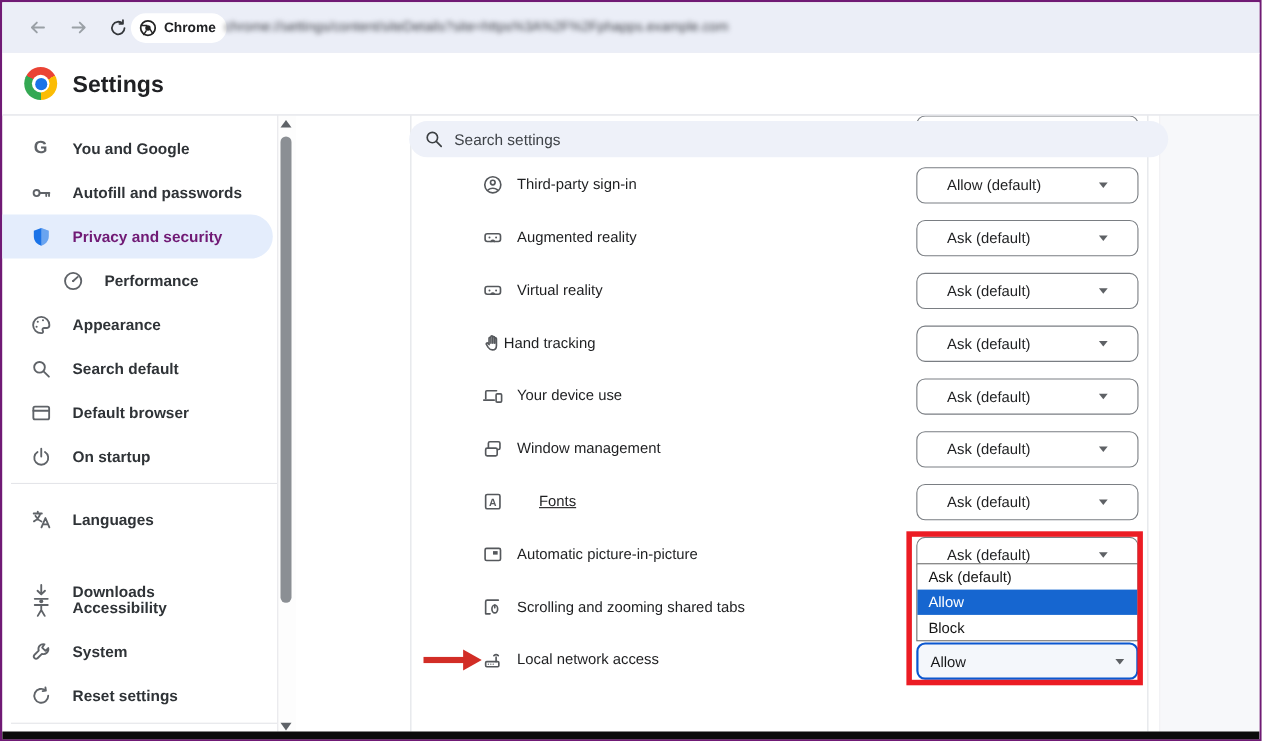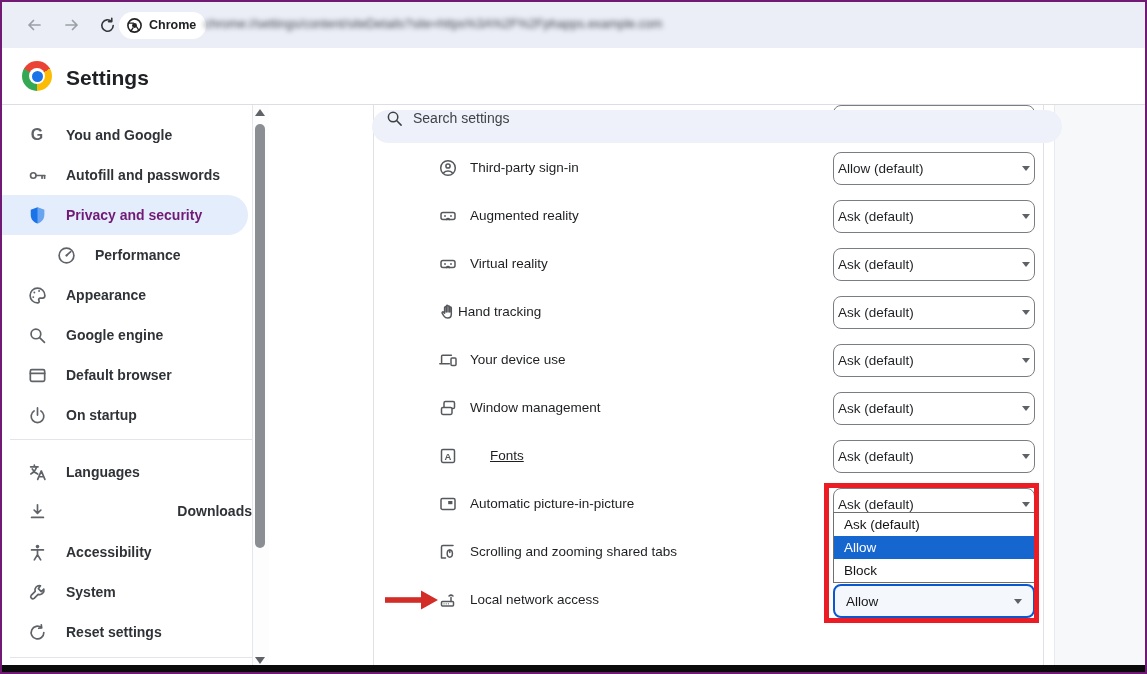--- a/index.html
+++ b/index.html
@@ -13,21 +13,21 @@
   .pill-label{font-size:12.5px;font-weight:bold;color:#202124;margin-left:6px;}
   #addr{font-size:12.5px;color:#43454c;filter:blur(2.4px);white-space:nowrap;}
   
   #header{left:0;top:46px;width:1143px;height:56px;background:#fff;border-bottom:1px solid #dcdee4;z-index:6;}
   #chrome-logo{width:30px;height:30px;border-radius:50%;
      background:conic-gradient(#ea4335 0 60deg,#fbbc05 60deg 180deg,#34a853 180deg 300deg,#ea4335 300deg 360deg);}
   #chrome-logo .ring{position:absolute;left:7px;top:7px;width:16px;height:16px;border-radius:50%;background:#fff;}
   #chrome-logo .core{position:absolute;left:9.5px;top:9.5px;width:11px;height:11px;border-radius:50%;background:#1a73e8;}
   #page-title{font-size:21px;font-weight:600;color:#202124;}
   #searchbar{left:370px;top:62px;width:690px;height:33px;background:#eef1f9;border-radius:17px;
-     display:flex;padding-left:14px;box-sizing:border-box;}
+     display:flex;align-items:center;padding-left:14px;box-sizing:border-box;}
   #searchbar span.txt{font-size:14px;color:#3f4348;margin-left:10px;}
   
   .side-item{left:0;width:250px;height:40px;display:flex;align-items:center;cursor:pointer;}
   .side-item .ic{width:20px;height:20px;margin-left:25px;display:flex;align-items:center;justify-content:center;color:#5f6368;}
   .side-item .lbl{margin-left:19px;font-size:14px;font-weight:600;color:#2f3337;}
   .side-item.selected{background:#e4edfc;border-radius:0 20px 20px 0;width:246px;}
   .side-item.selected .lbl{color:#701a75;}
   .divider{left:8px;width:242px;height:1px;background:#e4e5e9;}
   
   #sb-track{left:250px;top:102px;width:16px;height:561px;background:#fdfdfd;border-left:1px solid #e6e7ea;}
@@ -35,21 +35,21 @@
   .sb-arrow-up{width:0;height:0;border-left:5px solid transparent;border-right:5px solid transparent;border-bottom:7px solid #5f6368;}
   .sb-arrow-dn{width:0;height:0;border-left:5px solid transparent;border-right:5px solid transparent;border-top:7px solid #5f6368;}
   
   .vline{width:1px;background:#dfe1e5;}
   #right-panel{left:1053px;top:102px;width:90px;height:561px;background:#f7f8fa;}
   .row-label{font-size:13.5px;color:#1e1f21;line-height:18px;white-space:nowrap;}
   .row-icon{width:20px;height:20px;color:#55585c;}
   .cicon{stroke:#55585c;fill:none;stroke-width:1.5;stroke-linecap:round;stroke-linejoin:round;}
   .sicon{stroke:#5f6368;fill:none;stroke-width:1.6;stroke-linecap:round;stroke-linejoin:round;}
   .select{left:831px;width:202px;height:33px;background:#fff;border:1px solid #7a7e83;border-radius:8px;
-     box-sizing:border-box;display:flex;align-items:center;justify-content:space-between;padding:0 4px;cursor:pointer;}
+     box-sizing:border-box;display:flex;align-items:center;justify-content:space-between;padding:0 27px;cursor:pointer;}
   .select .val{font-size:13.5px;color:#1f2022;}
   .caret{width:0;height:0;border-left:4.5px solid transparent;border-right:4.5px solid transparent;border-top:5.5px solid #5e6165;}
   
   #menu{left:831px;top:510px;width:202px;background:#fff;border:1px solid #6f6f6f;z-index:20;box-sizing:border-box;}
   .menu-item{height:23px;display:flex;align-items:center;padding-left:10px;font-size:13.5px;color:#141414;cursor:pointer;}
   .menu-item.sel{background:#1666d0;color:#fff;}
   
   #focus-select{left:831px;top:582px;width:202px;height:34px;background:#f4f7fb;border:2px solid #0b57d0;border-radius:8px;
      box-sizing:border-box;display:flex;align-items:center;justify-content:space-between;padding:0 11px;z-index:15;cursor:pointer;}
   #focus-select .val{font-size:13.5px;color:#17181a;}
@@ -148,21 +148,21 @@
     </span>
     <span class="lbl">Appearance</span>
   </div>
   <div class="abs side-item" style="top:313px;">
     <span class="ic">
       <svg width="19" height="19" viewBox="0 0 18 18" class="sicon">
           <circle cx="7.5" cy="7.5" r="4.6"></circle>
           <path d="M11 11 L15.6 15.6"></path>
         </svg>
     </span>
-    <span class="lbl">Google engine</span>
+    <span class="lbl">Search default</span>
   </div>
   <div class="abs side-item" style="top:353px;">
     <span class="ic">
       <svg width="19" height="19" viewBox="0 0 18 18" class="sicon">
           <rect x="2.2" y="3.5" width="13.6" height="11" rx="1.4"></rect>
           <path d="M2.2 7 H15.8"></path>
         </svg>
     </span>
     <span class="lbl">Default browser</span>
   </div>
@@ -179,21 +179,21 @@
 
   <div class="abs side-item" style="top:450px;">
     <span class="ic">
       <svg width="19" height="19" viewBox="0 0 18 18" class="sicon">
           <path d="M2.5 3.6 h7 M6 2 v1.6 M8.2 3.6 c-.8 3-2.8 5.3-5.5 6.8 M4 5.6 c1.2 2.4 3 4 5.2 4.9"></path>
           <path d="M9.2 15.5 L12.6 7.5 L16 15.5 M10.4 13 h4.4"></path>
         </svg>
     </span>
     <span class="lbl">Languages</span>
   </div>
-  <div class="abs side-item" style="top:489px;justify-content:space-between;">
+  <div class="abs side-item" style="top:516px;">
     <span class="ic">
       <svg width="19" height="19" viewBox="0 0 18 18" class="sicon">
           <path d="M9 2.6 v8 M5.8 7.6 L9 10.8 L12.2 7.6 M3.4 14.6 h11.2"></path>
         </svg>
     </span>
     <span class="lbl">Downloads</span>
   </div>
   <div class="abs side-item" style="top:530px;">
     <span class="ic">
       <svg width="19" height="19" viewBox="0 0 18 18" class="sicon">

